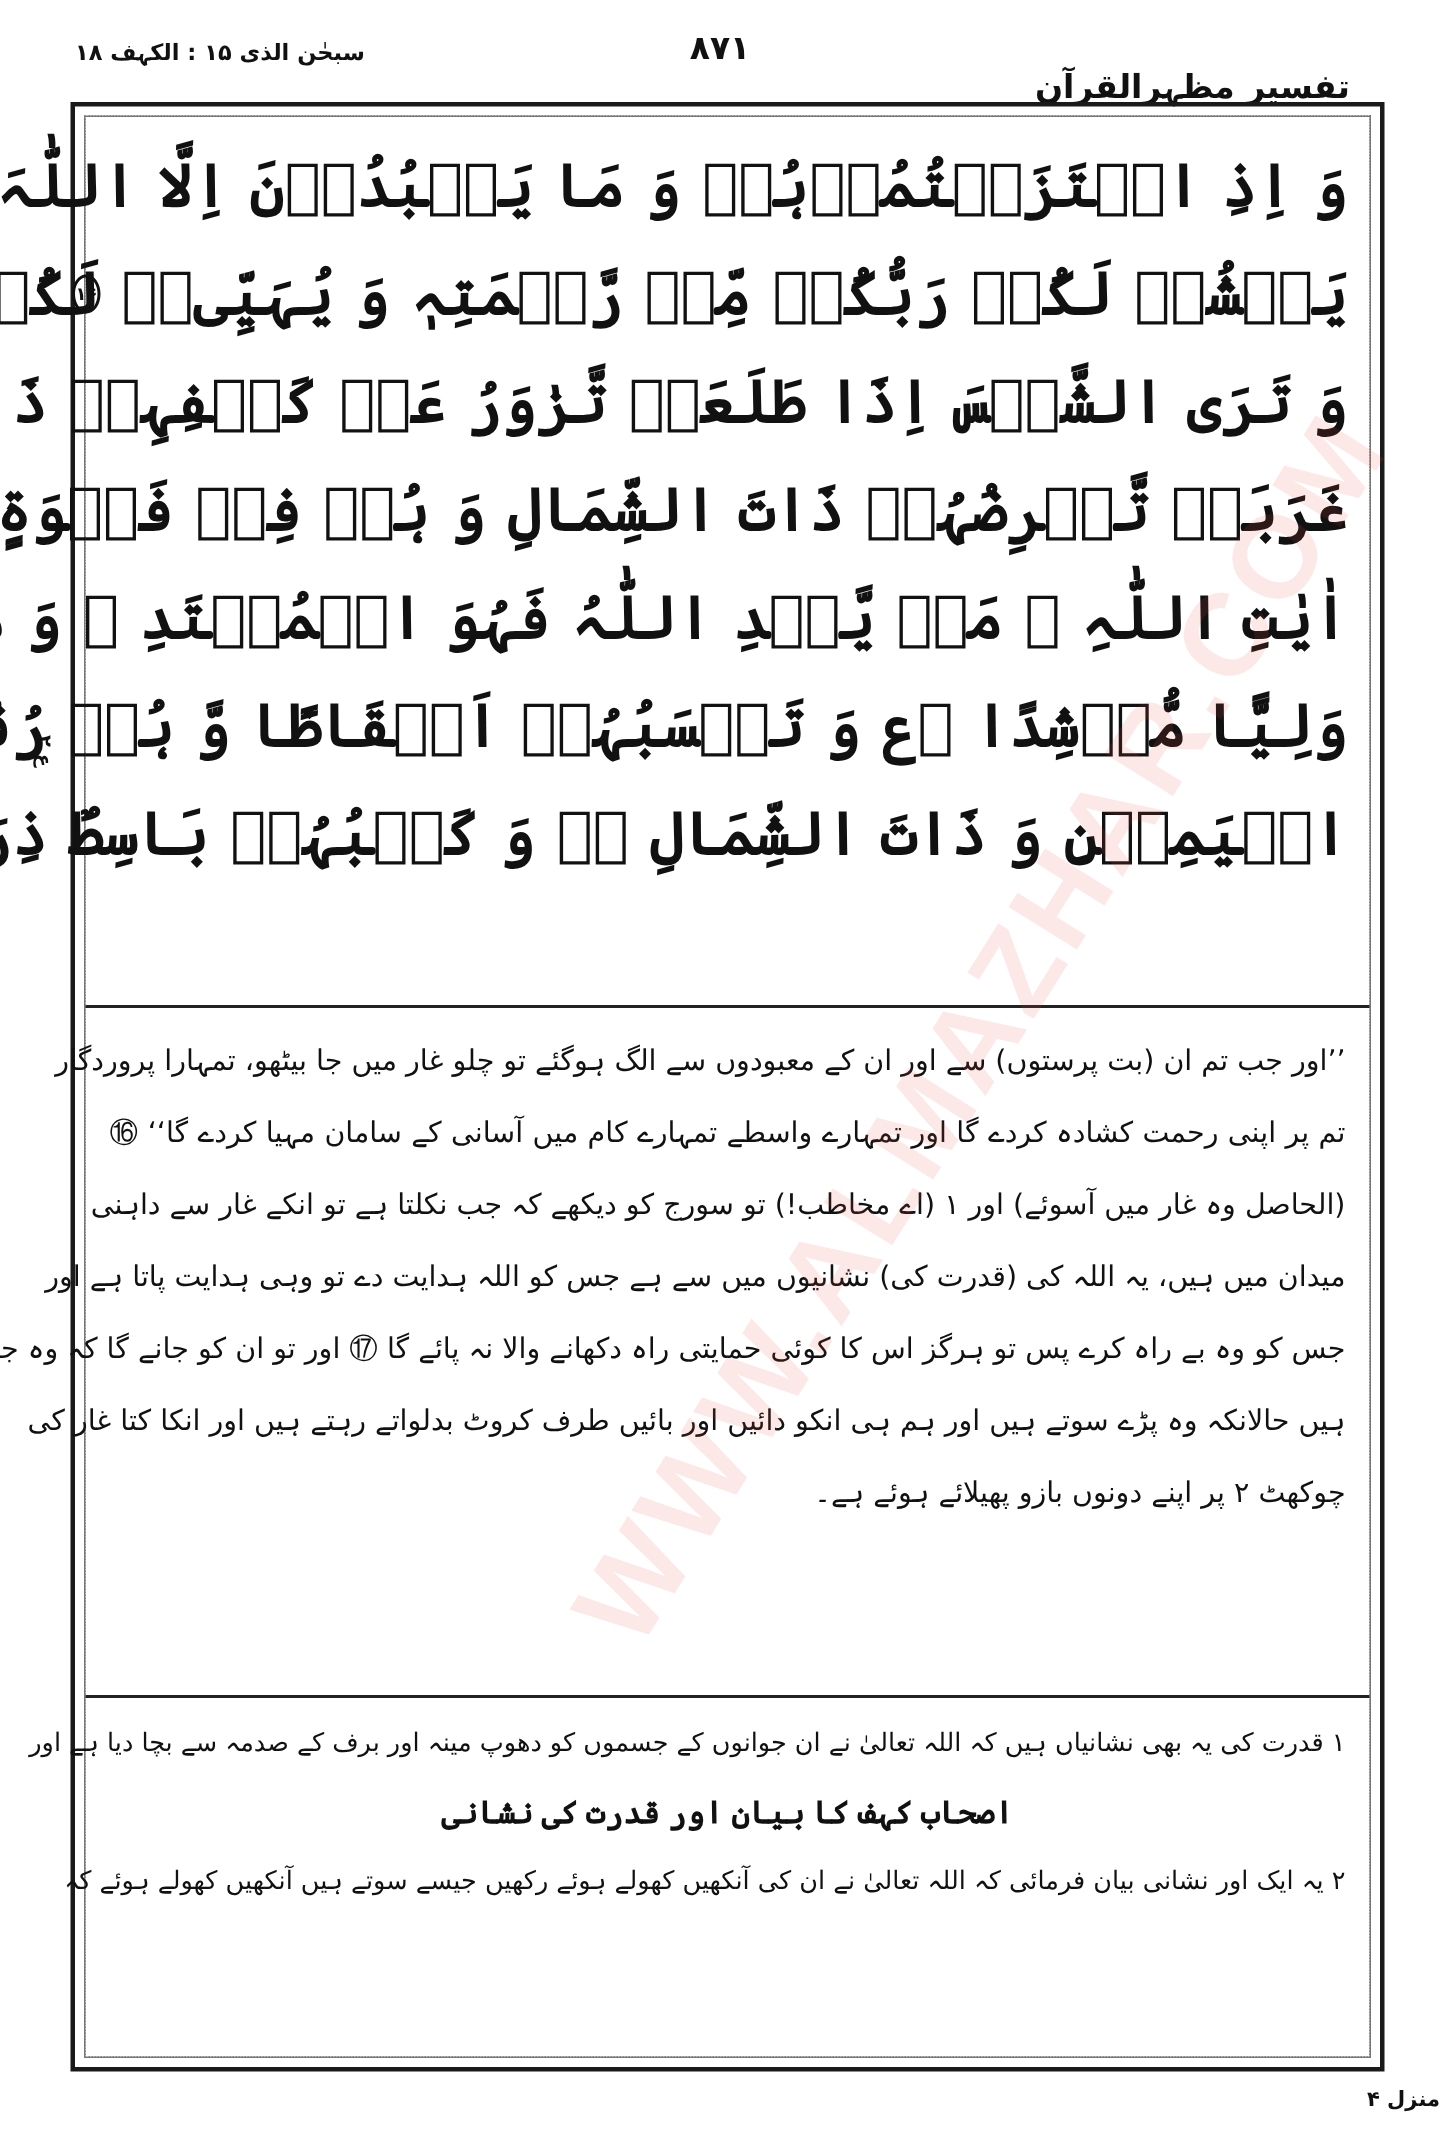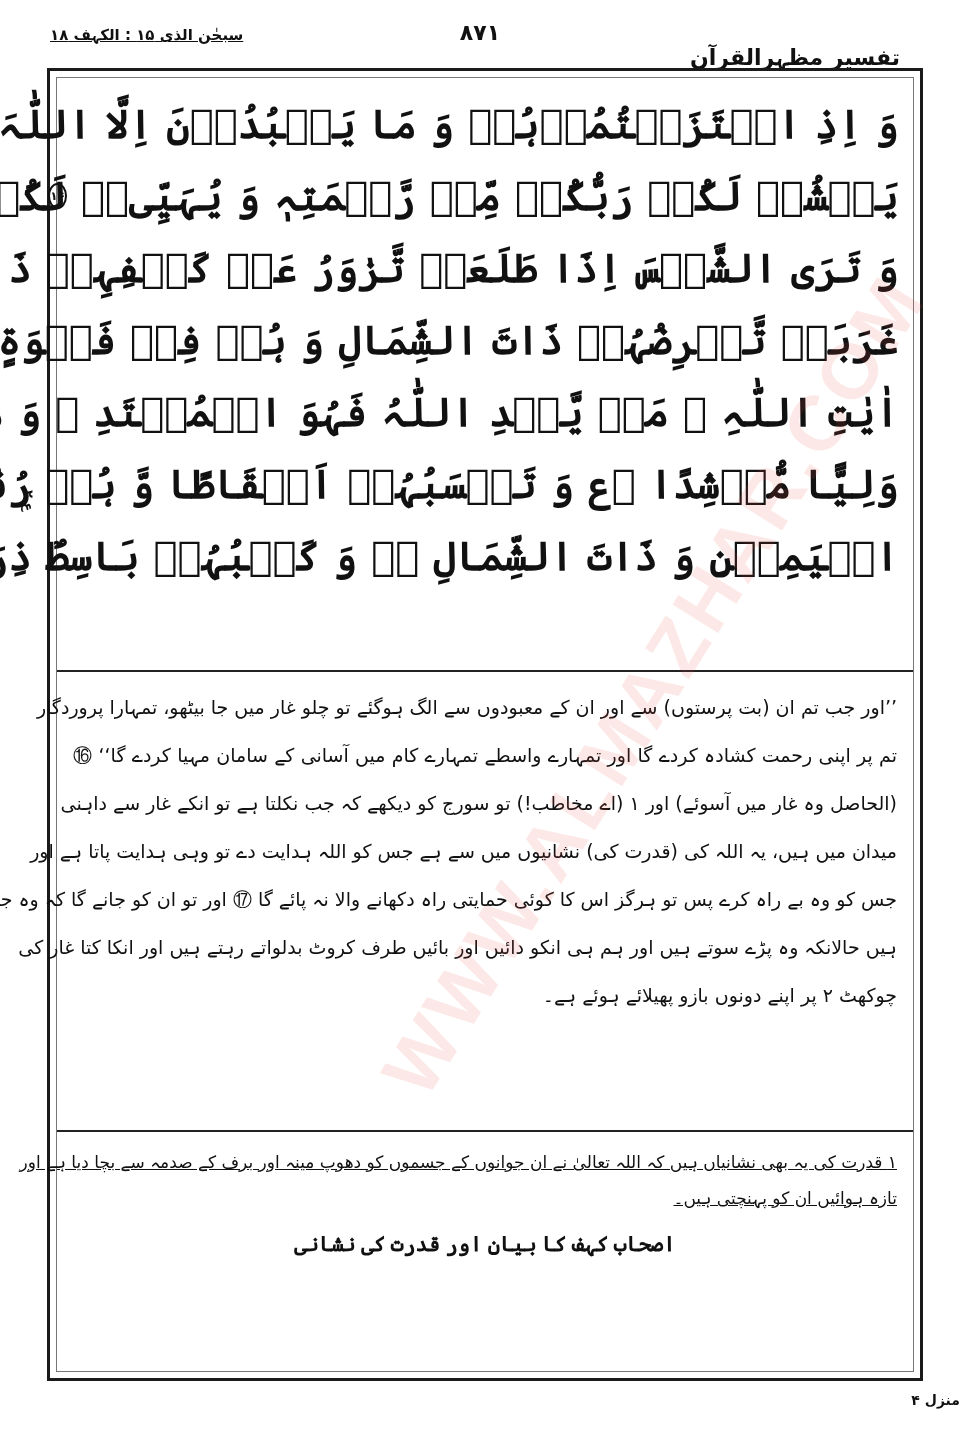--- a/index.html
+++ b/index.html
@@ -41,21 +41,20 @@
       font-size: 22px;
       font-weight: bold;
     }
     .rh-ref {
       position: absolute;
       left: 10px;
       top: 6px;
       font-size: 15px;
       font-weight: bold;
       direction: rtl;
-      text-decoration: underline;
     }
 
     
     .frame-outer {
       position: absolute;
       top: 68px;
       left: 47px;
       width: 876px;
       height: 1313px;
       border: 3px solid #1a1a1a;
@@ -152,21 +151,20 @@
       right: 16px;
       direction: rtl;
     }
     .note-line {
       height: 36px;
       font-size: 17px;
       line-height: 36px;
       white-space: nowrap;
       text-align: justify;
       text-align-last: justify;
-      text-decoration: underline;
     }
     .note-line.last { text-align-last: right; }
     .note-heading {
       height: 56px;
       line-height: 56px;
       text-align: center;
       font-size: 21px;
       font-weight: bold;
       font-family: Liberation Serif, serif;
     }
@@ -262,22 +260,22 @@
       <div class="urdu-line">میدان میں ہیں، یہ اللہ کی (قدرت کی) نشانیوں میں سے ہے جس کو اللہ ہدایت دے تو وہی ہدایت پاتا ہے اور</div>
       <div class="urdu-line">جس کو وہ بے راہ کرے پس تو ہرگز اس کا کوئی حمایتی راہ دکھانے والا نہ پائے گا ⑰ اور تو ان کو جانے گا کہ وہ جاگتے</div>
       <div class="urdu-line">ہیں حالانکہ وہ پڑے سوتے ہیں اور ہم ہی انکو دائیں اور بائیں طرف کروٹ بدلواتے رہتے ہیں اور انکا کتا غار کی</div>
       <div class="urdu-line last">چوکھٹ ۲ پر اپنے دونوں بازو پھیلائے ہوئے ہے۔</div>
     </div>
 
     <div class="section-rule" style="top:1052px"></div>
 
     <div class="footnotes">
       <div class="note-line">۱ قدرت کی یہ بھی نشانیاں ہیں کہ اللہ تعالیٰ نے ان جوانوں کے جسموں کو دھوپ مینہ اور برف کے صدمہ سے بچا دیا ہے اور</div>
-      <div class="note-line last">تازہ ہوائیں ان کو پہنچتی ہیں۔</div>
       <div class="note-heading">اصحاب کہف کا بیان اور قدرت کی نشانی</div>
+      <div class="note-line">۲ یہ ایک اور نشانی بیان فرمائی کہ اللہ تعالیٰ نے ان کی آنکھیں کھولے ہوئے رکھیں جیسے سوتے ہیں آنکھیں کھولے ہوئے کہ</div>
     </div>
 
   </div>
 </div>
 
 <div class="watermark">WWW.ALMAZHAR.COM</div>
 
 <div class="running-footer">منزل ۴</div>
 
 </body></html>

